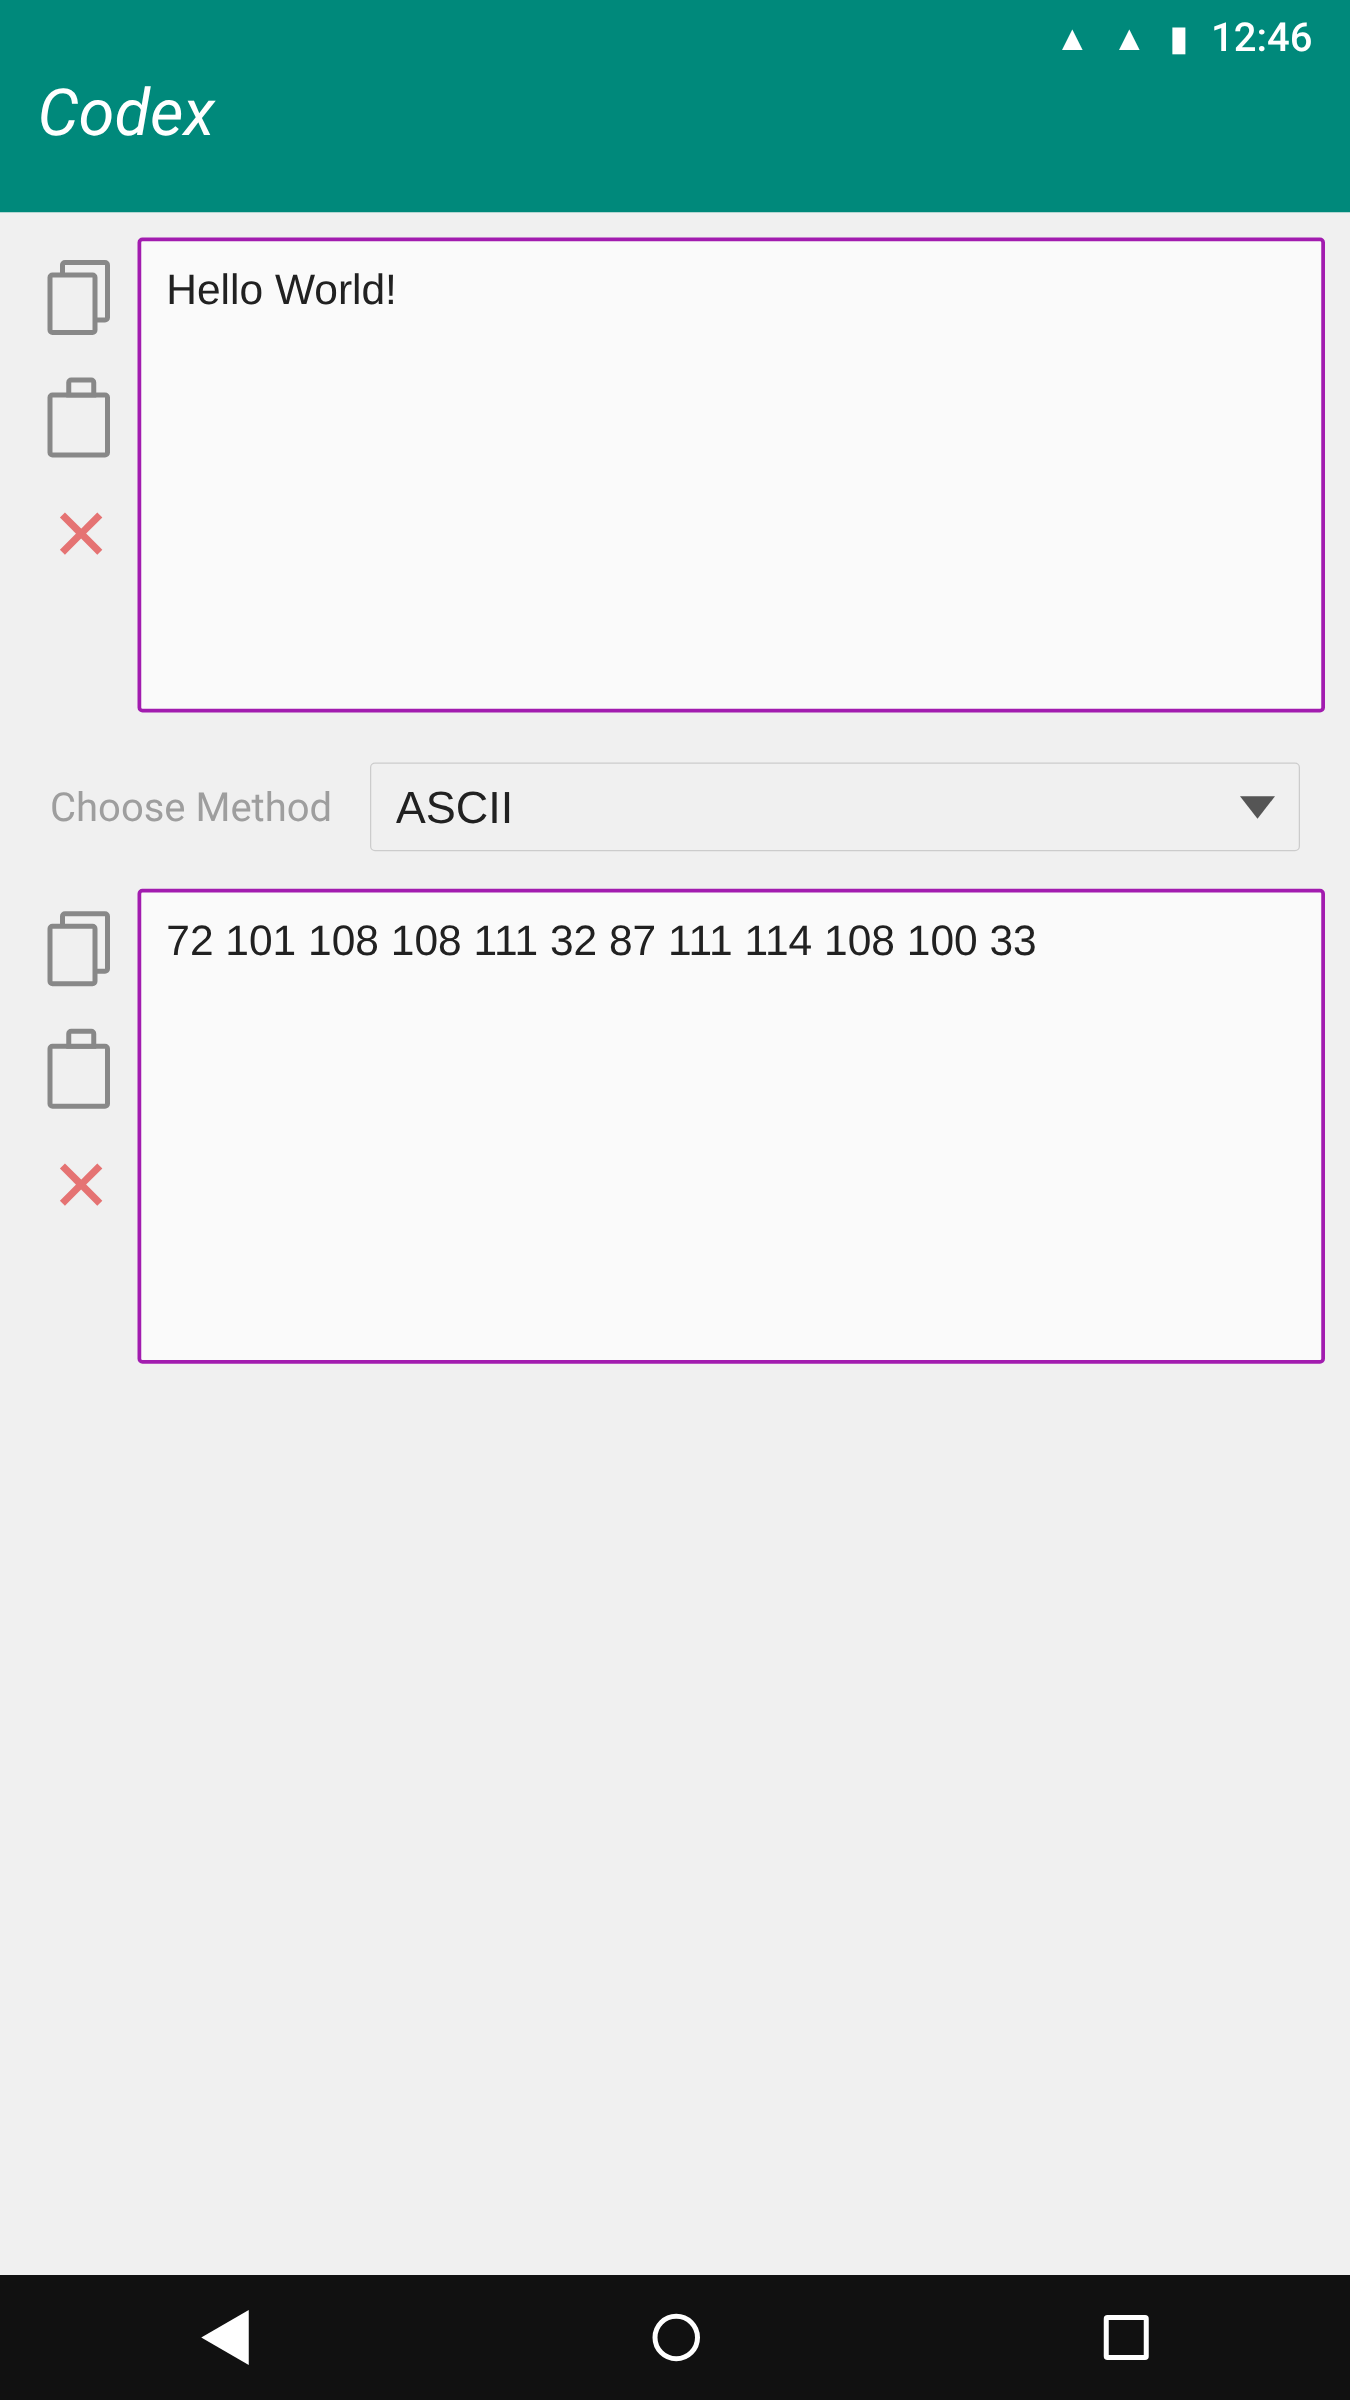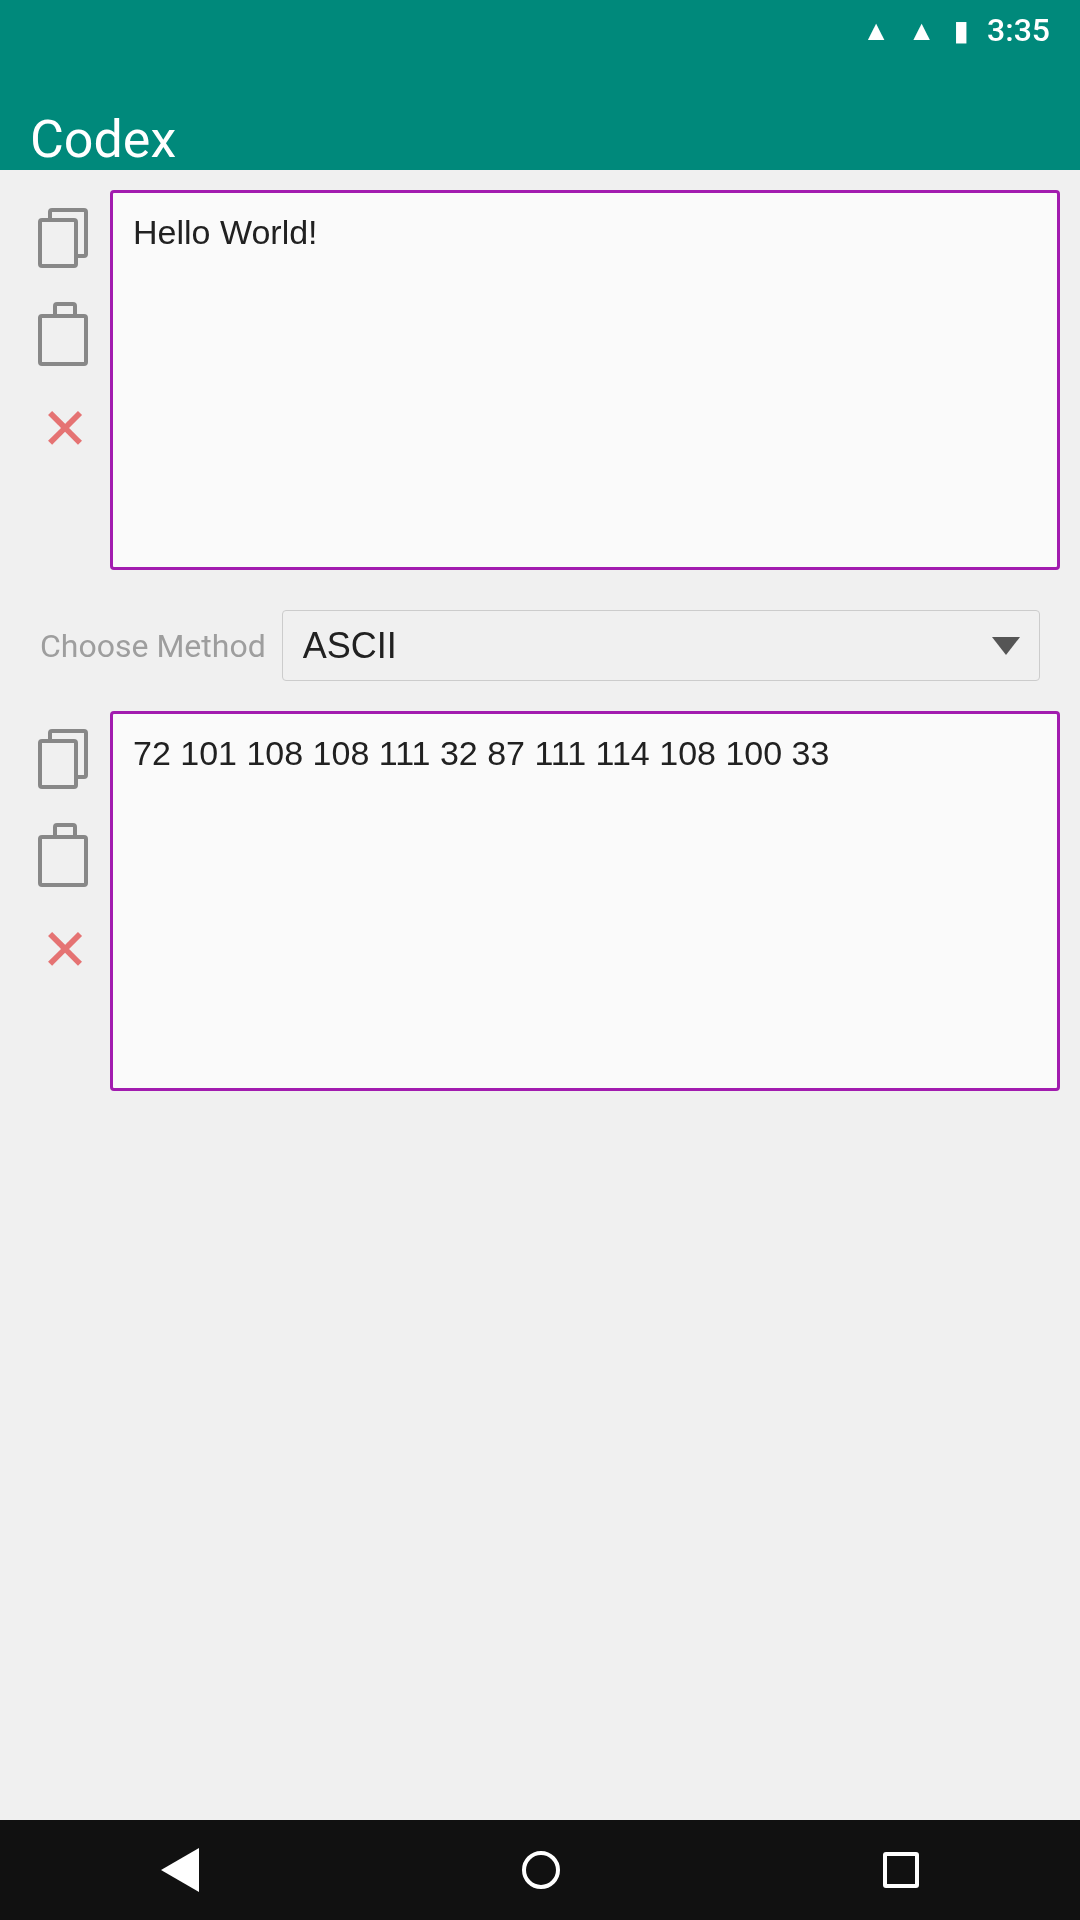--- a/index.html
+++ b/index.html
@@ -38,22 +38,23 @@
       color: white;
       font-size: 32px;
       font-weight: 500;
     }
 
     
     .app-bar {
       background-color: #00897b;
       height: 110px;
       display: flex;
-      align-items: flex-end;
+      align-items: flex-start;
       padding: 0 30px;
+      font-style: italic;
     }
 
     .app-title {
       color: white;
       font-size: 52px;
       font-weight: 400;
     }
 
     
     .main-content {
@@ -167,21 +168,21 @@
       color: #212121;
       resize: none;
       font-family: Arial, sans-serif;
     }
 
     
     .method-row {
       display: flex;
       align-items: center;
       padding: 10px 20px;
-      gap: 16px;
+      gap: 30px;
       margin-bottom: 20px;
     }
 
     .method-label {
       color: #9e9e9e;
       font-size: 32px;
     }
 
     .method-select-container {
       flex: 1;
@@ -264,21 +265,21 @@
       border-radius: 3px;
     }
   </style>
 </head>
 <body>
 
 <div class="status-bar">
   <span class="status-icon">▲</span>
   <span class="status-icon">▲</span>
   <span class="status-icon">▮</span>
-  <span class="status-time">3:35</span>
+  <span class="status-time">12:46</span>
 </div>
 
 <div class="app-bar">
   <span class="app-title">Codex</span>
 </div>
 
 <div class="main-content">
 
   <div class="input-section">
     <div class="side-buttons">

